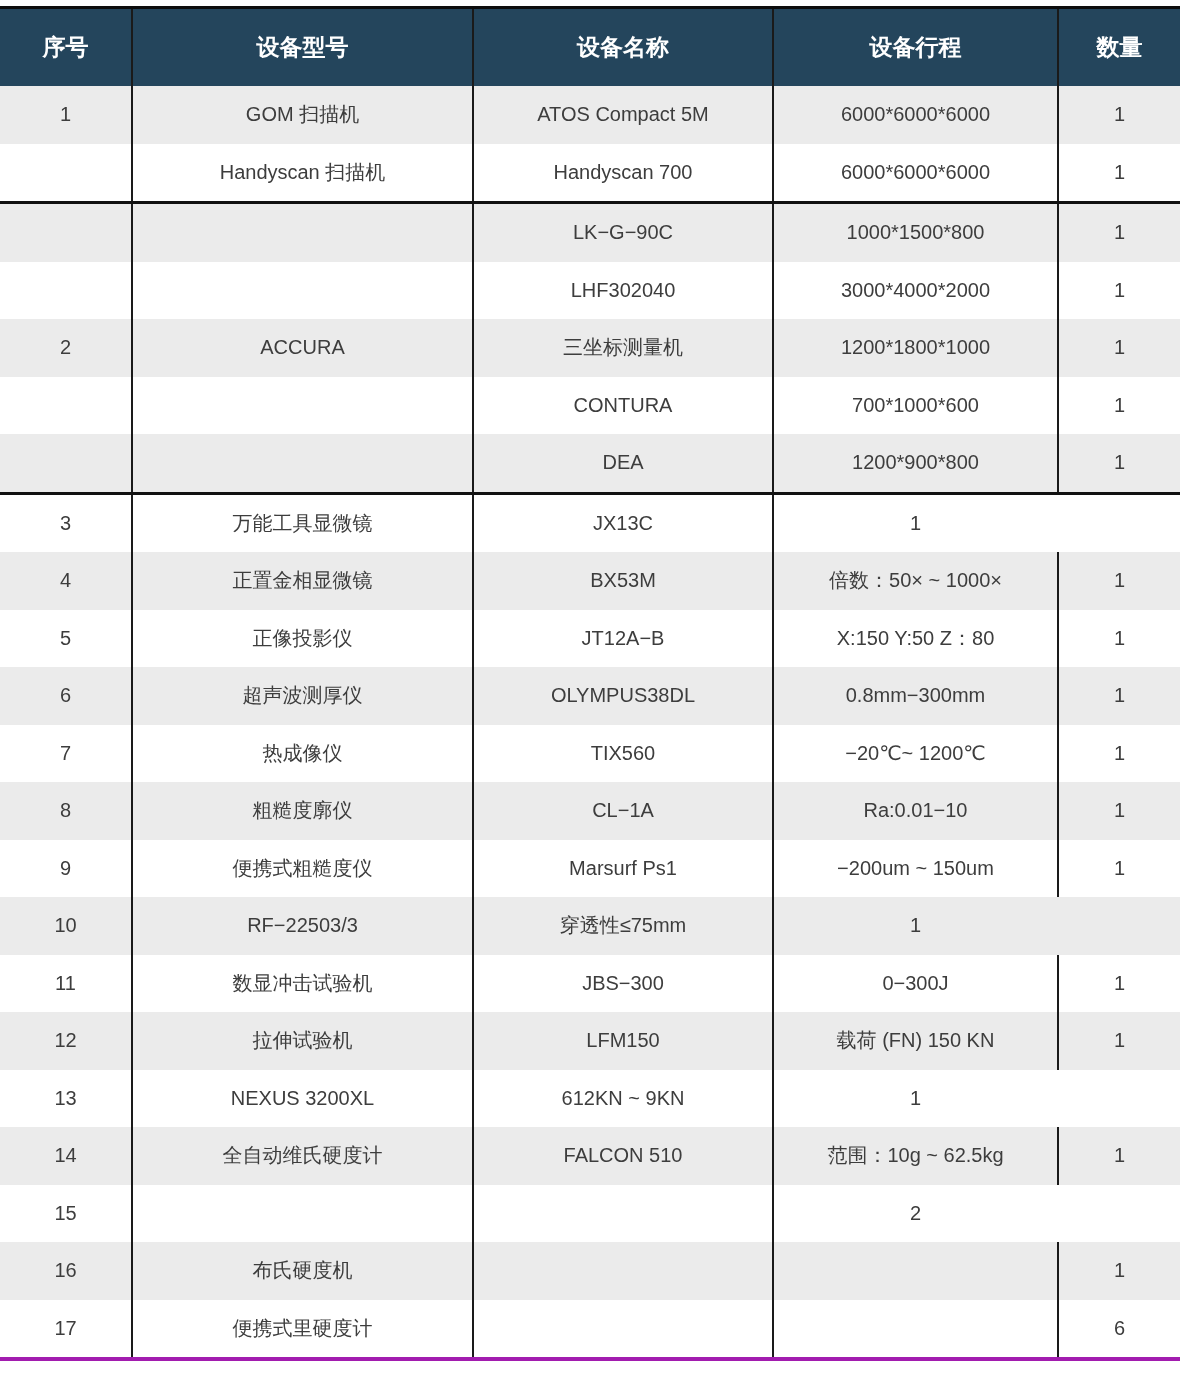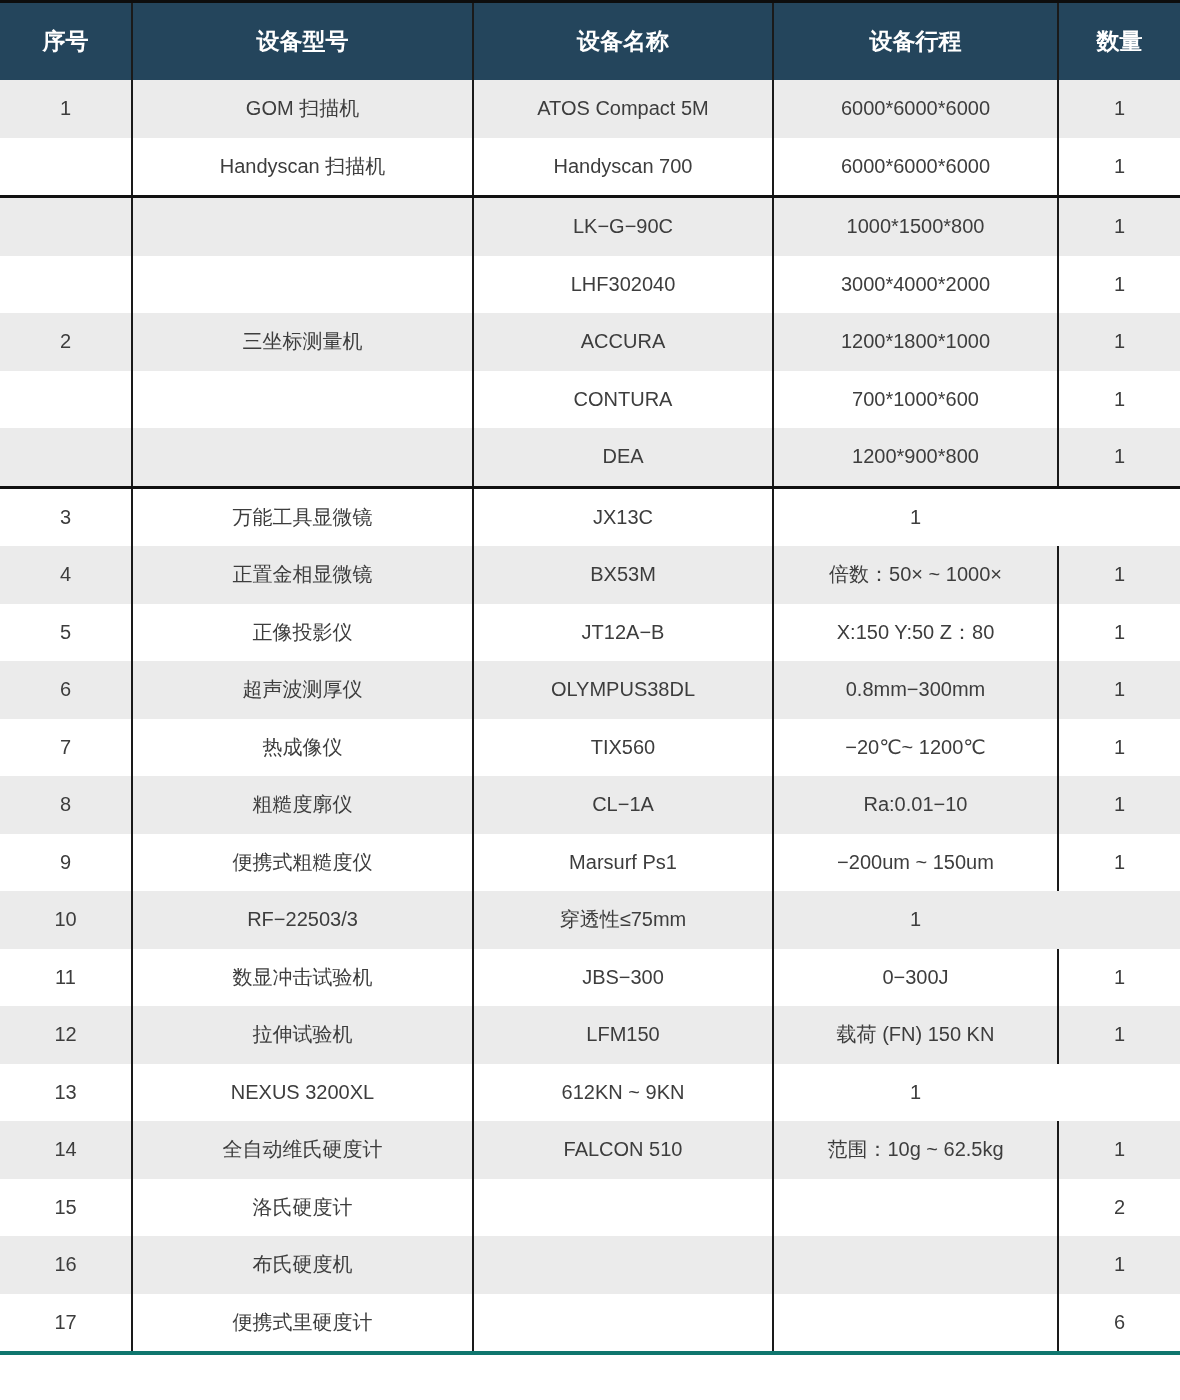--- a/index.html
+++ b/index.html
@@ -9,25 +9,25 @@
     font-family: "Liberation Sans", "DejaVu Sans", sans-serif;
   }
   .page {
     width: 1180px;
     height: 1400px;
     position: relative;
     background: #ffffff;
   }
   .equip-table {
     position: absolute;
-    top: 0;
+    top: 6px;
     left: 0;
     width: 1180px;
     border-top: 3px solid #0d0d0d;
-    border-bottom: 4px solid #0f766e;
+    border-bottom: 4px solid #a21caf;
   }
   .t-row {
     display: grid;
     grid-template-columns: 131px 341px 300px 285px 123px;
     width: 1180px;
   }
   .t-head {
     background: #24455c;
     height: 77px;
   }
@@ -96,22 +96,22 @@
         </div>
         <div class="t-row t-body-row">
           <div class="t-cell"></div>
           <div class="t-cell"></div>
           <div class="t-cell">LHF302040</div>
           <div class="t-cell">3000*4000*2000</div>
           <div class="t-cell">1</div>
         </div>
         <div class="t-row t-body-row stripe">
           <div class="t-cell">2</div>
+          <div class="t-cell">ACCURA</div>
           <div class="t-cell">三坐标测量机</div>
-          <div class="t-cell">ACCURA</div>
           <div class="t-cell">1200*1800*1000</div>
           <div class="t-cell">1</div>
         </div>
         <div class="t-row t-body-row">
           <div class="t-cell"></div>
           <div class="t-cell"></div>
           <div class="t-cell">CONTURA</div>
           <div class="t-cell">700*1000*600</div>
           <div class="t-cell">1</div>
         </div>
@@ -198,21 +198,20 @@
         </div>
         <div class="t-row t-body-row stripe">
           <div class="t-cell">14</div>
           <div class="t-cell">全自动维氏硬度计</div>
           <div class="t-cell">FALCON 510</div>
           <div class="t-cell">范围：10g ~ 62.5kg</div>
           <div class="t-cell">1</div>
         </div>
         <div class="t-row t-body-row">
           <div class="t-cell">15</div>
-          <div class="t-cell">洛氏硬度计</div>
           <div class="t-cell"></div>
           <div class="t-cell"></div>
           <div class="t-cell">2</div>
         </div>
         <div class="t-row t-body-row stripe">
           <div class="t-cell">16</div>
           <div class="t-cell">布氏硬度机</div>
           <div class="t-cell"></div>
           <div class="t-cell"></div>
           <div class="t-cell">1</div>

